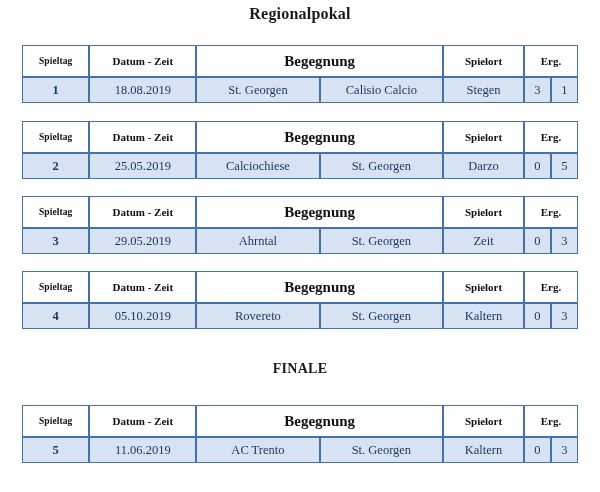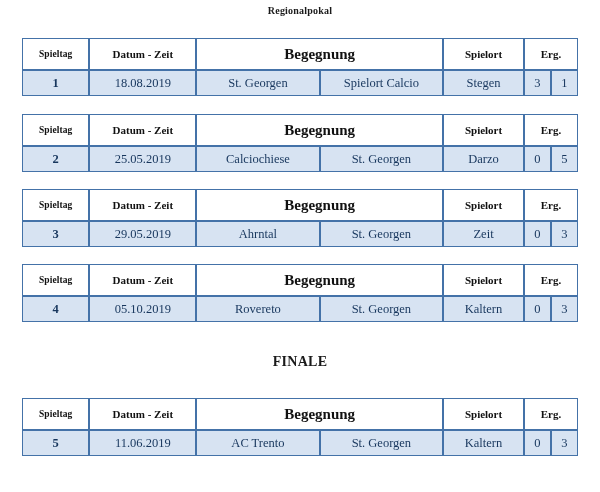--- a/index.html
+++ b/index.html
@@ -17,21 +17,21 @@
   .page {
     position: relative;
     width: 600px;
     height: 492px;
     box-sizing: border-box;
   }
   .title {
     text-align: center;
     font-family: "Liberation Serif", serif;
     font-weight: bold;
-    font-size: 10px;
+    font-size: 16px;
     letter-spacing: 0.2px;
     margin: 0;
     padding-top: 5px;
   }
   .subtitle {
     text-align: center;
     font-family: "Liberation Serif", serif;
     font-weight: bold;
     font-size: 14px;
     letter-spacing: 0.3px;
@@ -124,21 +124,21 @@
       <td class="hd-spieltag">Spieltag</td>
       <td class="hd-datum">Datum - Zeit</td>
       <td class="hd-begegnung" colspan="2">Begegnung</td>
       <td class="hd-spielort">Spielort</td>
       <td class="hd-erg" colspan="2">Erg.</td>
     </tr>
     <tr class="body">
       <td class="c-spieltag">1</td>
       <td>18.08.2019</td>
       <td>St. Georgen</td>
-      <td>Spielort Calcio</td>
+      <td>Calisio Calcio</td>
       <td>Stegen</td>
       <td>3</td>
       <td>1</td>
     </tr>
   </tbody>
     </table>
 
   <div class="gap-1"></div>
 
   <table class="match">

